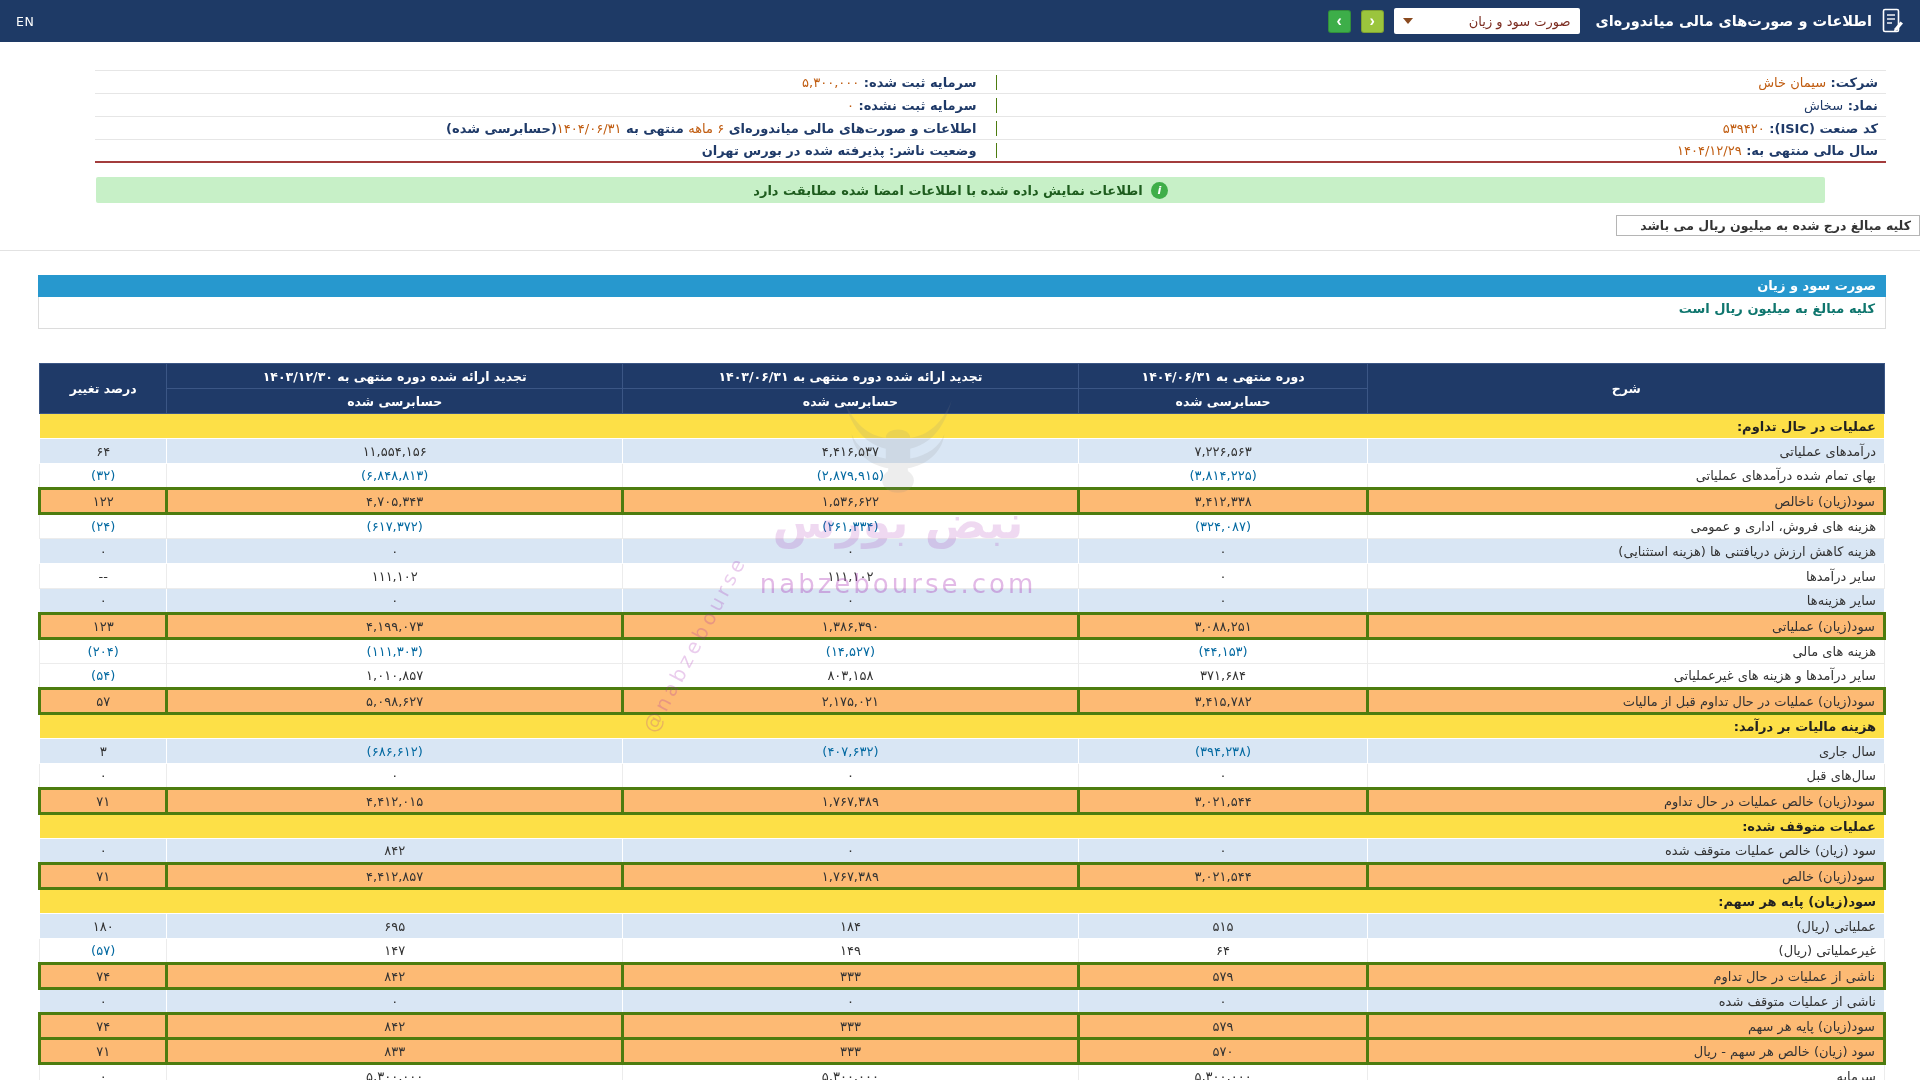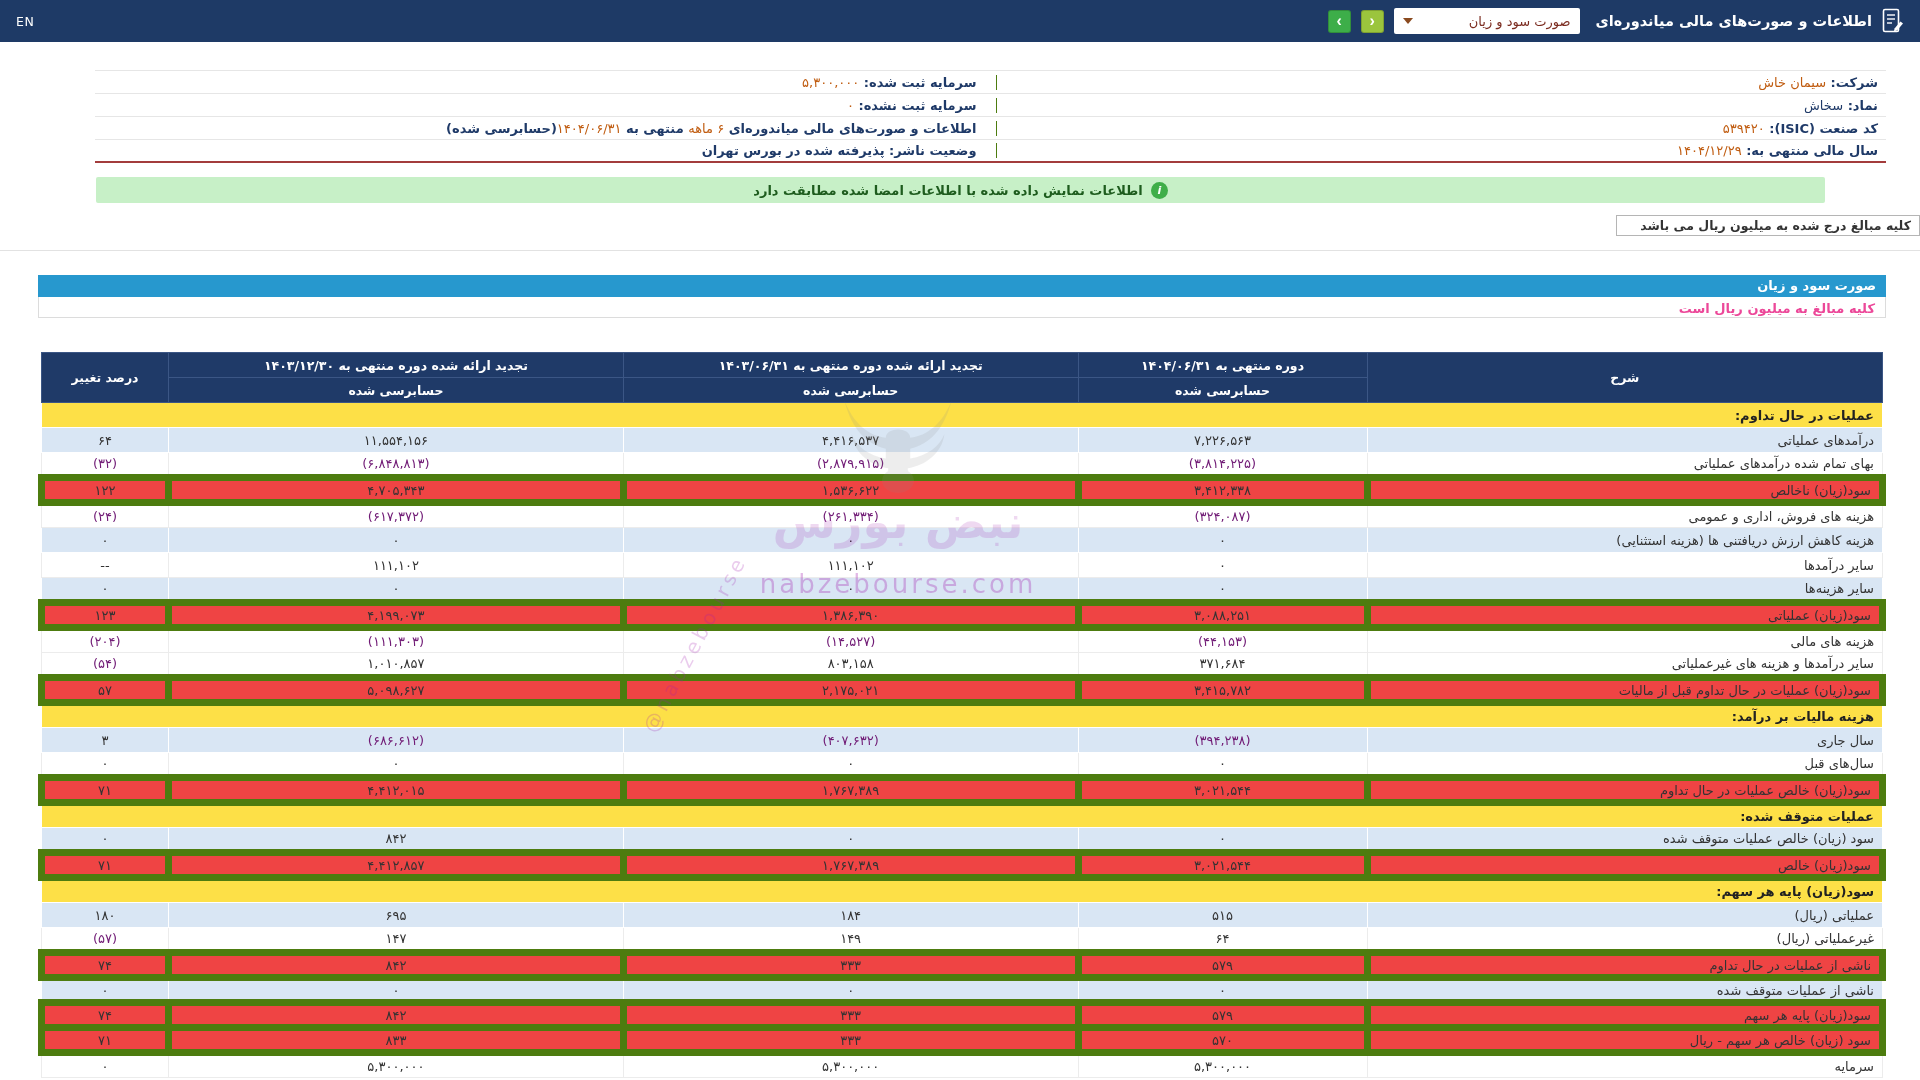--- a/index.html
+++ b/index.html
@@ -76,42 +76,42 @@
 
   .divider { border: none; border-top: 1px solid #e2e2e2; margin-top: 14px; }
 
   
   .statement { margin: 24px 34px 0 38px; position: relative; }
   .statement-title {
     height: 22px; line-height: 22px; background: #2798ce; color: #fff;
     font-size: 13px; font-weight: bold; padding: 0 10px;
   }
   .statement-note {
-    height: 21px; line-height: 23px; background: #fff; border: 1px solid #dcdcdc;
-    border-top: none; font-size: 13px; font-weight: bold; color: #ec4899; padding: 0 10px;
+    height: 32px; line-height: 23px; background: #fff; border: 1px solid #dcdcdc;
+    border-top: none; font-size: 13px; font-weight: bold; color: #0f766e; padding: 0 10px;
   }
   .fin-table {
     width: 100%; border-collapse: collapse; table-layout: fixed;
     margin-top: 34px; font-size: 13px;
   }
   .fin-table th {
     background: #1f3a68; color: #fff; font-size: 12.5px; font-weight: bold;
     height: 25px; border: 1px solid #3b5685; padding: 0 6px; text-align: center;
     white-space: nowrap; overflow: hidden;
   }
   .fin-table td {
     height: 25px; padding: 0 8px; color: #333; white-space: nowrap; overflow: hidden;
   }
   .cell-num { text-align: center; padding: 0 4px; }
   .cell-desc { text-align: right; }
   tr.row-white td { background: #ffffff; border: 1px solid #ececec; }
   tr.row-blue td { background: #d9e6f4; border: 1px solid #ffffff; }
-  tr.row-yellow td { background: #ef4444; border: 7px solid #4d7c0f; }
+  tr.row-yellow td { background: #fdba74; border: 3px solid #4d7c0f; }
   tr.row-section td { background: #fde047; border: 1px solid #ffffff; font-weight: bold; color: #222; }
-  td.neg { color: #701a75; }
+  td.neg { color: #0369a1; }
 
   
   .watermark {
     position: absolute; top: 120px; left: 560px; width: 600px; text-align: center;
     pointer-events: none; z-index: 5; color: #a21caf;
   }
   .wm-bull { width: 160px; height: 110px; opacity: .15; }
   .wm-fa { font-size: 46px; font-weight: bold; opacity: .16; margin-top: -14px; }
   .wm-site { font-size: 26px; letter-spacing: 3px; opacity: .30; direction: ltr; margin-top: 20px; }
   .wm-handle {

